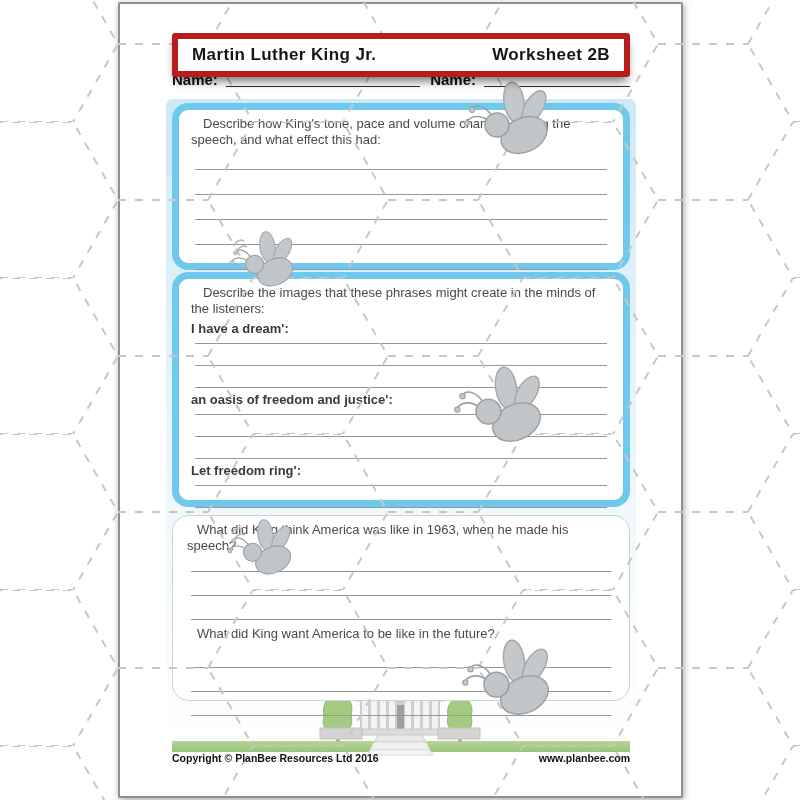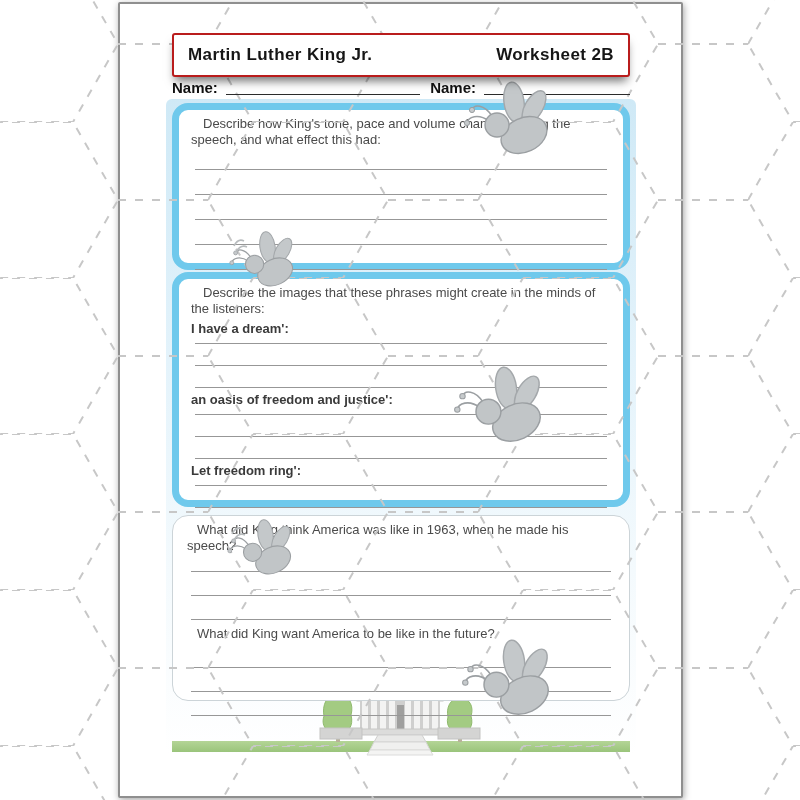--- a/index.html
+++ b/index.html
@@ -13,25 +13,25 @@
   
   .sky{position:absolute;left:166px;top:99px;width:470px;height:656px;z-index:2;border-radius:6px;
        background:linear-gradient(180deg,#cfe9f6 0%,#e4f3fb 40%,#f4fafd 72%,#ffffff 100%);}
 
   
   .pattern{position:absolute;left:0;top:0;z-index:5;pointer-events:none;}
 
   
   .header-box{position:absolute;left:172px;top:33px;width:458px;height:44px;background:#ffffff;
               z-index:8;display:flex;align-items:center;justify-content:space-between;
-              padding:0 14px;box-sizing:border-box;border:2px solid #b91c1c;border-radius:3px;
+              padding:0 14px;box-sizing:border-box;border:6px solid #b91c1c;border-radius:3px;
               box-shadow:0 7px 9px -3px rgba(0,0,0,.55);}
   .title{font-size:17px;font-weight:bold;color:#161616;letter-spacing:.4px;}
 
-  .namedate{position:absolute;left:172px;top:76px;width:458px;height:20px;z-index:6;
+  .namedate{position:absolute;left:172px;top:68px;width:458px;height:20px;z-index:6;
             display:flex;align-items:flex-end;font-weight:bold;font-size:15px;color:#111;}
   .write-line{border-bottom:1.6px solid #2b2b2b;height:16px;}
   .nl1{flex:1;margin:0 10px 1px 8px;}
   .nl2{width:146px;margin:0 0 1px 8px;}
 
   
   .sec{position:absolute;left:172px;width:458px;background:#ffffff;box-sizing:border-box;z-index:4;}
   .sec.blue{border:7px solid #6fc9ec;border-radius:16px;}
   .sec.plain{border:1px solid #ccd4d8;border-radius:16px;}
   .s1{top:103px;height:167px;padding:6px 12px;}
@@ -213,14 +213,18 @@
       <use href="#bee"></use>
     </svg>
   <svg class="bee" style="left:230px;top:526px" width="18" height="16" viewBox="0 0 18 16">
       <use href="#squiggle"></use>
     </svg>
 
   <svg class="bee" style="left:460px;top:638px" width="104" height="83" viewBox="0 0 100 80">
       <use href="#bee"></use>
     </svg>
 
+  <div class="footer">
+    <span>Copyright © PlanBee Resources Ltd 2016</span>
+    <span>www.planbee.com</span>
+  </div>
 
 </div>
 
 </body></html>

